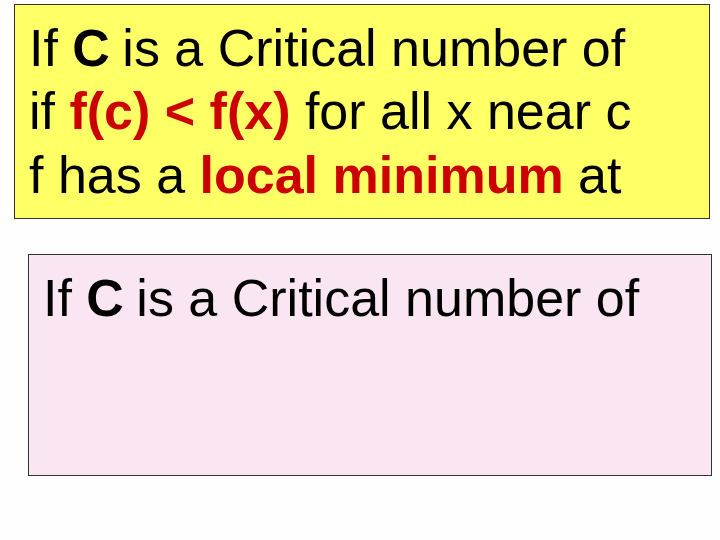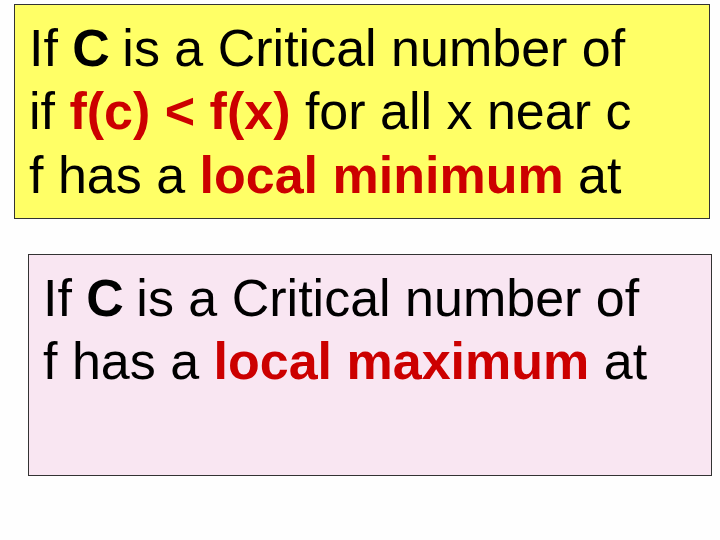--- a/index.html
+++ b/index.html
@@ -55,16 +55,13 @@
   </div>
   <div>
     <span>f has a </span><span class="red-bold">local minimum</span><span> at</span>
   </div>
 </div>
 
 <div class="box box-bottom">
   <div>
     <span>If  </span><span class="bold-c">C</span><span> is a Critical number of</span>
   </div>
-  <div>
-    <span>f has a </span><span class="red-bold">local maximum</span><span> at</span>
-  </div>
 </div>
 
 </body></html>

